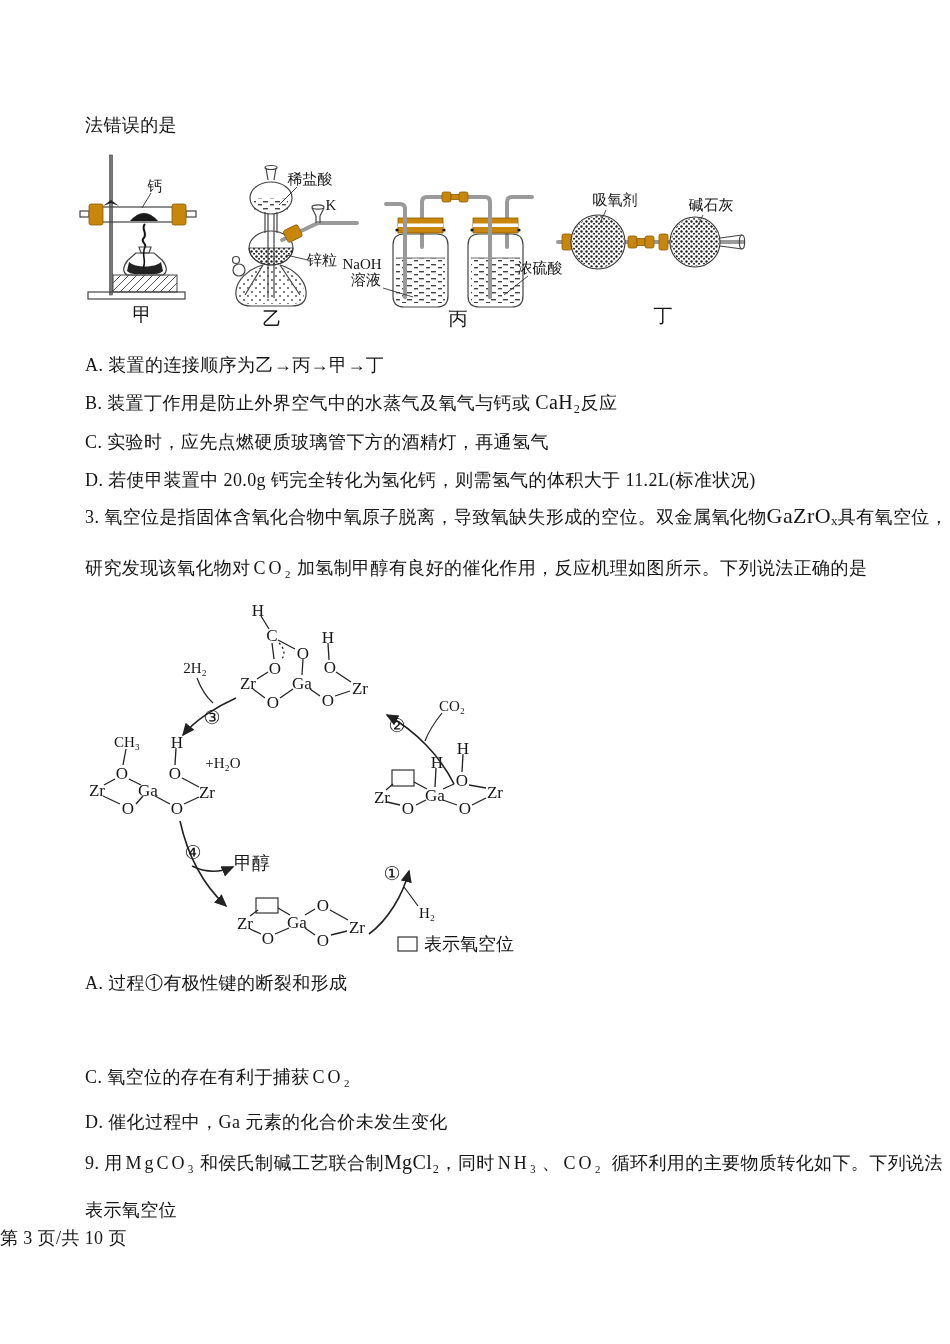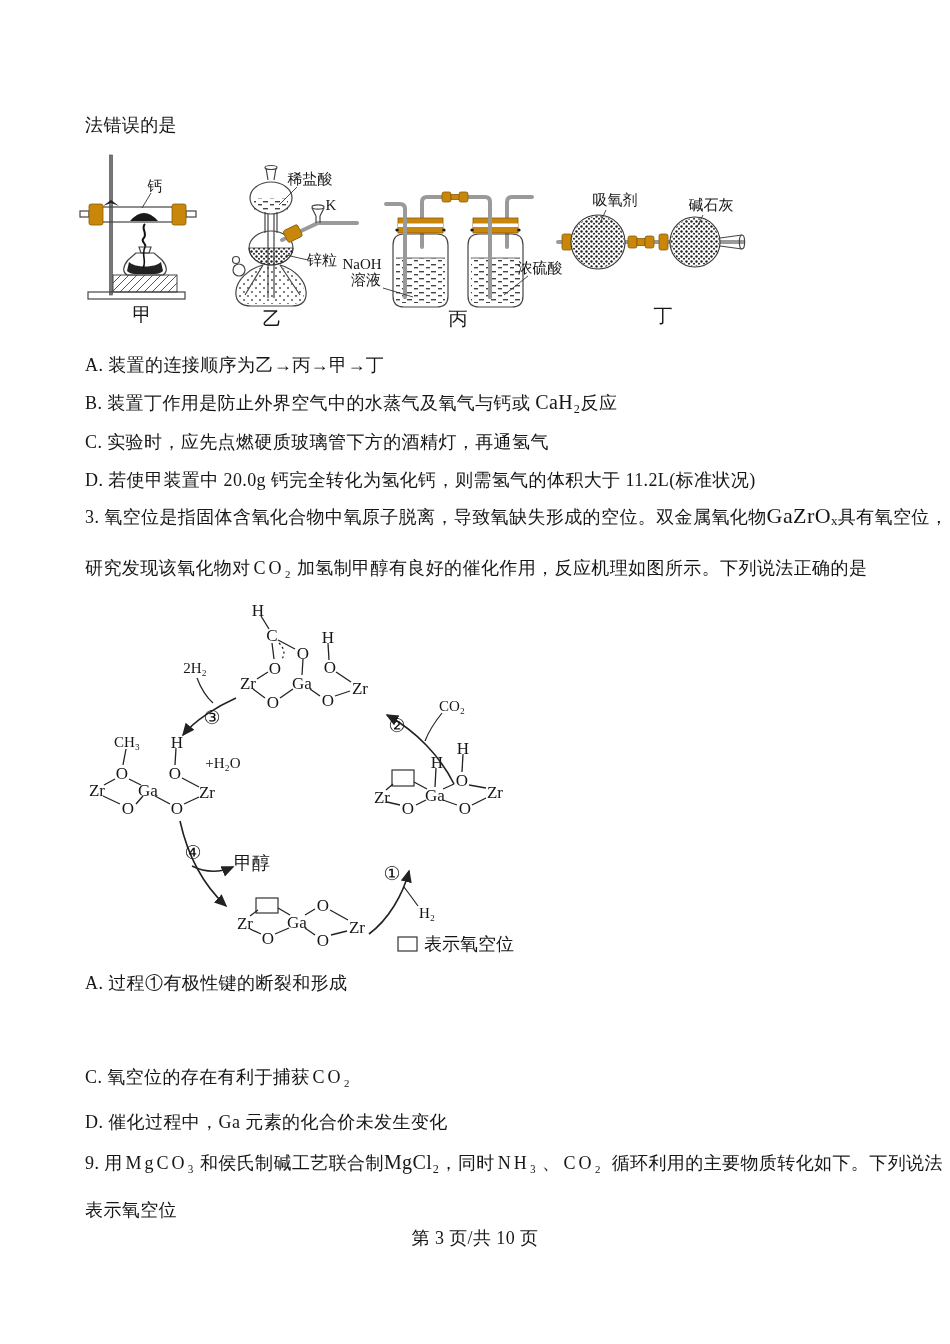--- a/index.html
+++ b/index.html
@@ -7,21 +7,21 @@
     position:relative; width:950px; height:1344px; background:#ffffff;
     font-family:"Liberation Serif", serif; color:#161616; overflow:hidden;
   }
   .tline {
     position:absolute; left:85px; white-space:nowrap;
     font-size:18px; letter-spacing:0.4px; color:#161616;
   }
   .tline .fm   { font-family:Liberation Serif, serif; font-size:20px; }
   .tline .fmlg { font-family:Liberation Serif, serif; font-size:22px; }
   .tline .fmsp { font-family:"Liberation Serif", serif; font-size:18px; letter-spacing:3px; margin:0 3px; }
-  .footer { left:0; right:0; text-align:center; }
+  .footer { left:0; right:0; text-align:left; }
   svg text { fill:#161616; }
   .mech text { font-family:"Liberation Serif", serif; font-size:17px; text-anchor:middle; dominant-baseline:central; }
   .mech text.small { font-size:15px; }
   .mech text.cjk { font-size:18px; }
   .mech text.step { font-size:19px; }
   .mech line, .mech path.bond { stroke:#222; stroke-width:1.3; fill:none; }
   .mech path.arrow { stroke:#222; stroke-width:1.6; fill:none; }
   .mech path.hook { stroke:#222; stroke-width:1.2; fill:none; }
   .app text { font-family:"Liberation Serif", serif; font-size:15px; text-anchor:middle; dominant-baseline:central; }
   .app text.cap { font-size:19px; }

